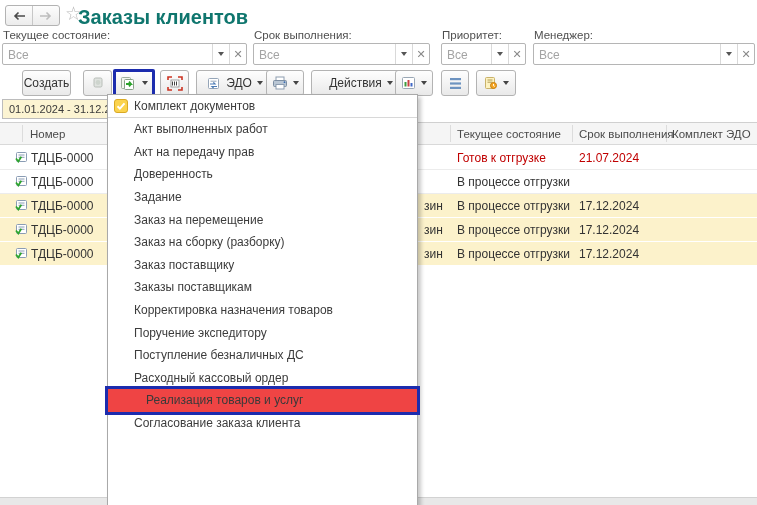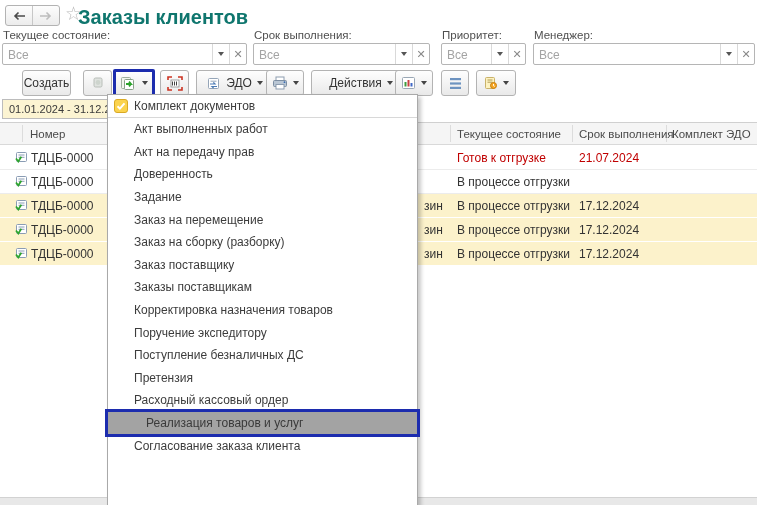--- a/index.html
+++ b/index.html
@@ -52,21 +52,21 @@
   .bottomstrip { left:0; top:497px; width:757px; height:8px; background:#e8e8e8; border-top:1px solid #d2d2d2; z-index:0; }
 
   
   .menu { left:107px; top:94px; width:311px; height:411px; background:#fff;
     border:1px solid #a9a9a9; border-bottom:none; box-shadow:3px 3px 4px rgba(0,0,0,.22); z-index:20; }
   .mi { height:22.6px; display:flex; align-items:center; padding-left:26px; font-size:12px;
     color:#3c3c3c; cursor:pointer; white-space:nowrap; position:relative; }
   .mi.first { height:22px; }
   .mi .cbx { position:absolute; left:6px; top:4px; }
   .msep { height:1px; background:#d8d8d8; }
-  .mi.selected { background:#a3a3a3; outline:3px solid #1c2cae; color:#3a3a3a;padding-left:38px; }
+  .mi.selected { background:#ef4444; outline:3px solid #1c2cae; color:#3a3a3a;padding-left:38px; }
 </style>
 </head>
 <body>
 
 <div class="abs navgroup">
   <div class="navbtn back">
     <svg width="14" height="10" viewBox="0 0 14 10">
       <path d="M13 5 H3 M6.5 1.5 L3 5 l3.5 3.5" stroke="#4a4a4a" stroke-width="1.6" fill="none"></path>
     </svg>
   </div>
@@ -309,17 +309,16 @@
   <div class="mi">Акт на передачу прав</div>
   <div class="mi">Доверенность</div>
   <div class="mi">Задание</div>
   <div class="mi">Заказ на перемещение</div>
   <div class="mi">Заказ на сборку (разборку)</div>
   <div class="mi">Заказ поставщику</div>
   <div class="mi">Заказы поставщикам</div>
   <div class="mi">Корректировка назначения товаров</div>
   <div class="mi">Поручение экспедитору</div>
   <div class="mi">Поступление безналичных ДС</div>
-  <div class="mi">Претензия</div>
   <div class="mi">Расходный кассовый ордер</div>
   <div class="mi selected">Реализация товаров и услуг</div>
   <div class="mi">Согласование заказа клиента</div>
 </div>
 
 </body></html>

